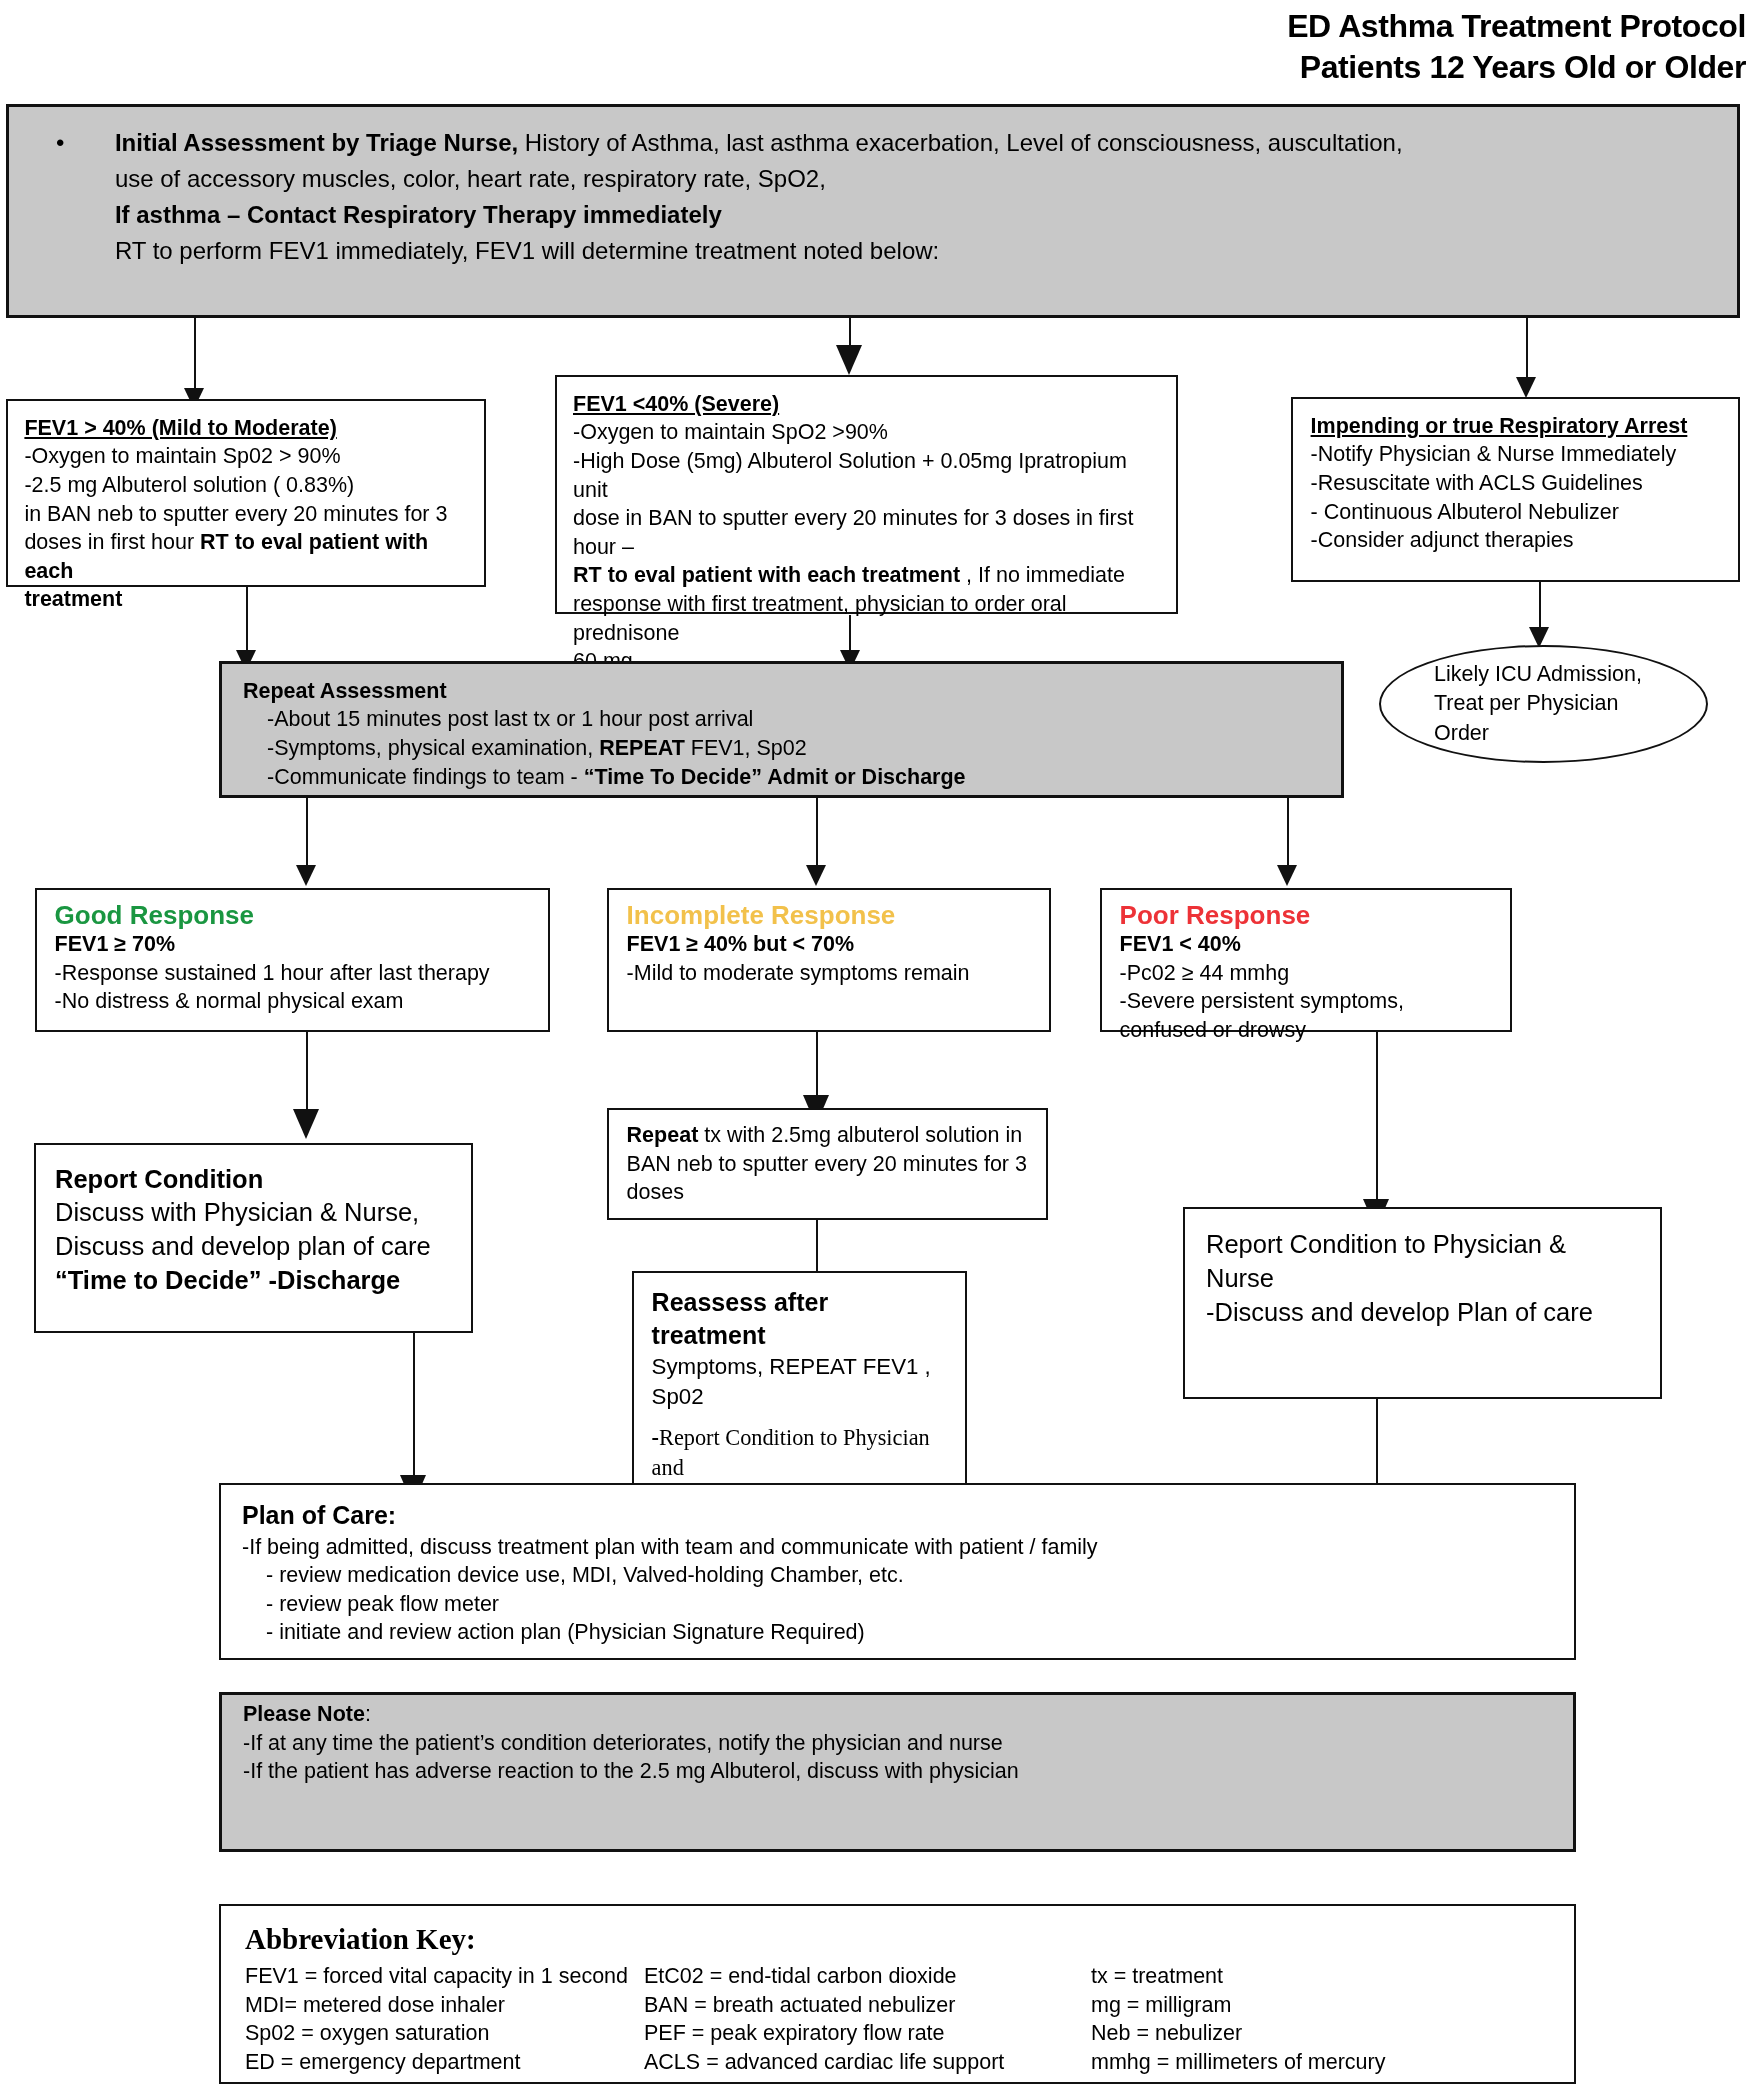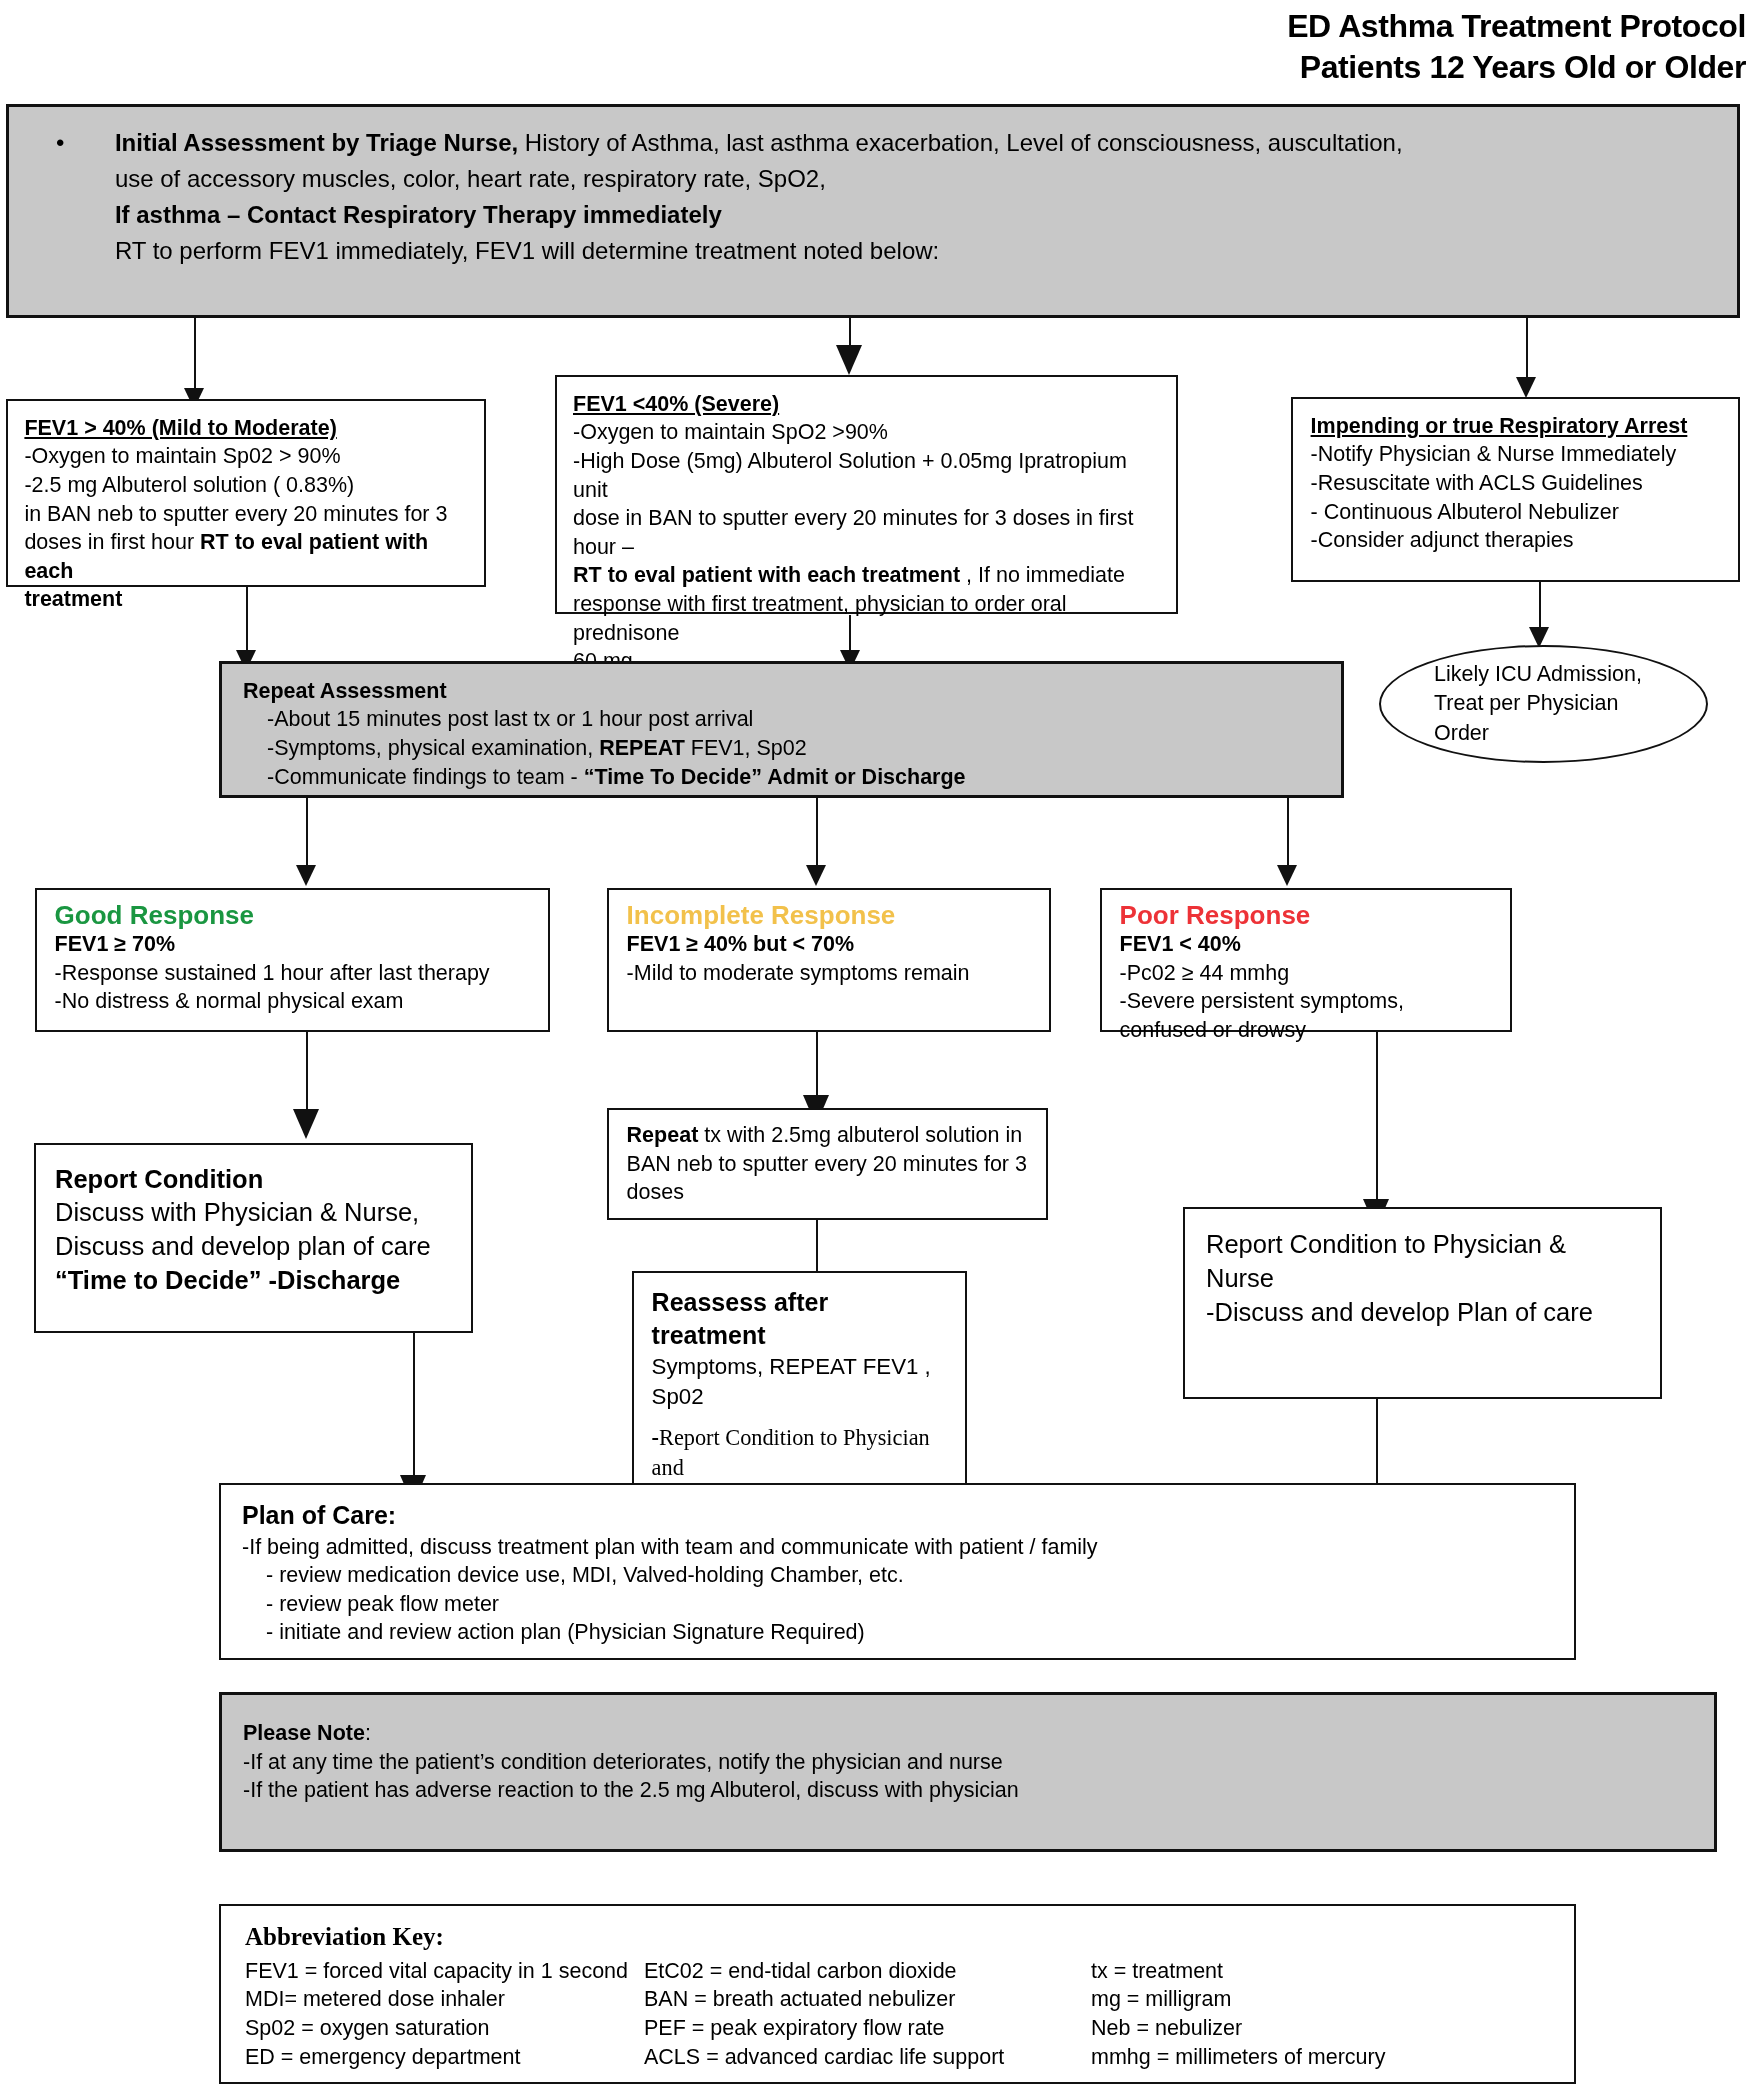--- a/index.html
+++ b/index.html
@@ -71,21 +71,21 @@
   .arrowhead.big{
     border-left:13.6px solid transparent;
     border-right:13.6px solid transparent;
     border-top:30px solid #111;
   }
   
   .abbr-grid{display:flex;}
   .abbr-col{display:flex;flex-direction:column;}
   .abbr-col.c1{width:399px;}
   .abbr-col.c2{width:335px;}
-  .abbr-title{font-family:"Liberation Serif", serif;font-weight:bold;font-size:25px;margin-bottom:3.2px;}
+  .abbr-title{font-family:"Liberation Serif", serif;font-weight:bold;font-size:29px;margin-bottom:3.2px;}
 </style>
 </head>
 <body>
 
 <div id="page">
 
   <div class="title">
     <div>ED Asthma Treatment Protocol</div>
     <div>Patients 12 Years Old or Older</div>
   </div>
@@ -242,21 +242,21 @@
   <div class="vline" style="left:1376px; top:1398px; height:134px;"></div>
 
   <div class="box" style="left:219px; top:1483px; width:1357px; height:177px; padding:14.4px 21px;">
     <div class="b" style="font-size:25px;">Plan of Care:</div>
     <div>-If being admitted, discuss treatment plan with team and communicate with patient / family</div>
     <div class="indent1">- review medication device use, MDI, Valved-holding Chamber, etc.</div>
     <div class="indent1">- review peak flow meter</div>
     <div class="indent1">- initiate and review action plan (Physician Signature Required)</div>
   </div>
 
-  <div class="box gray" style="left:219px; top:1692px; width:1498px; height:160px; padding:24px 21px;">
+  <div class="box gray" style="left:219px; top:1692px; width:1357px; height:160px; padding:5px 21px;">
     <div><b>Please Note</b><span>:</span></div>
     <div>-If at any time the patient’s condition deteriorates, notify the physician and nurse</div>
     <div>-If the patient has adverse reaction to the 2.5 mg Albuterol, discuss with physician</div>
   </div>
 
   <div class="box" style="left:219px; top:1904px; width:1357px; height:180px; padding:14.4px 24px;">
     <div class="abbr-title">Abbreviation Key:</div>
     <div class="abbr-grid">
       <div class="abbr-col c1">
         <span>FEV1 = forced vital capacity in 1 second</span>

